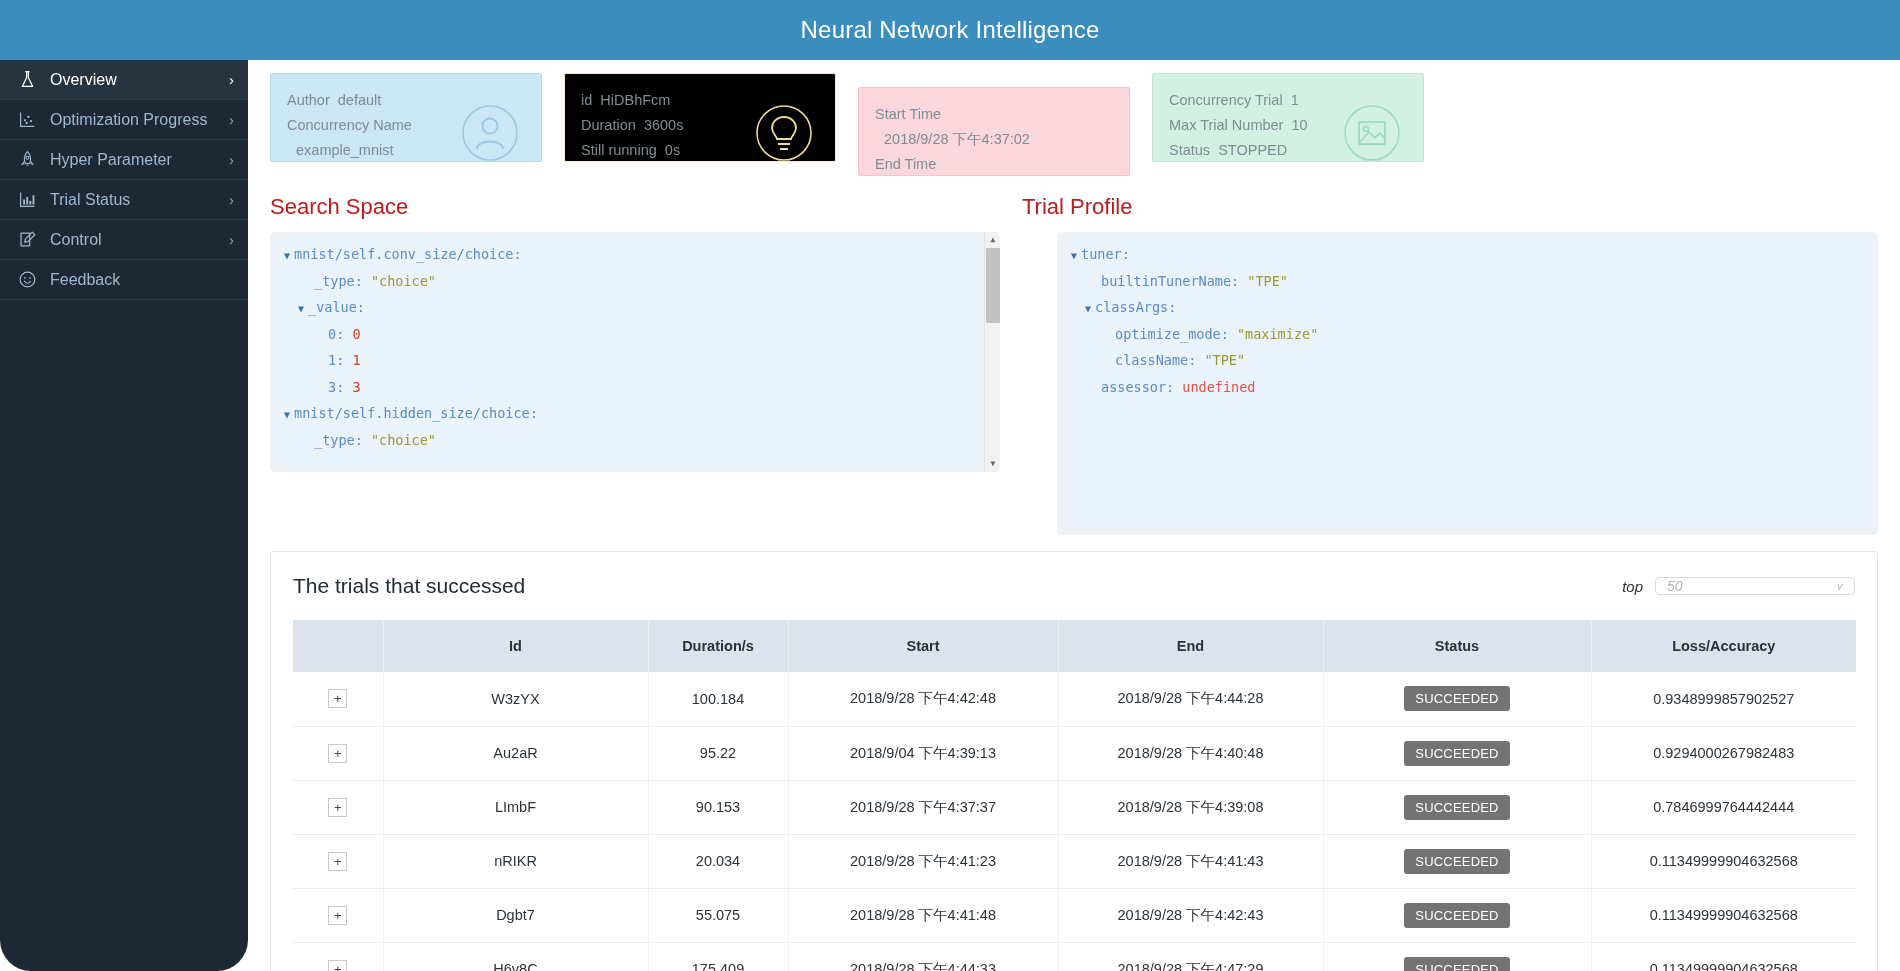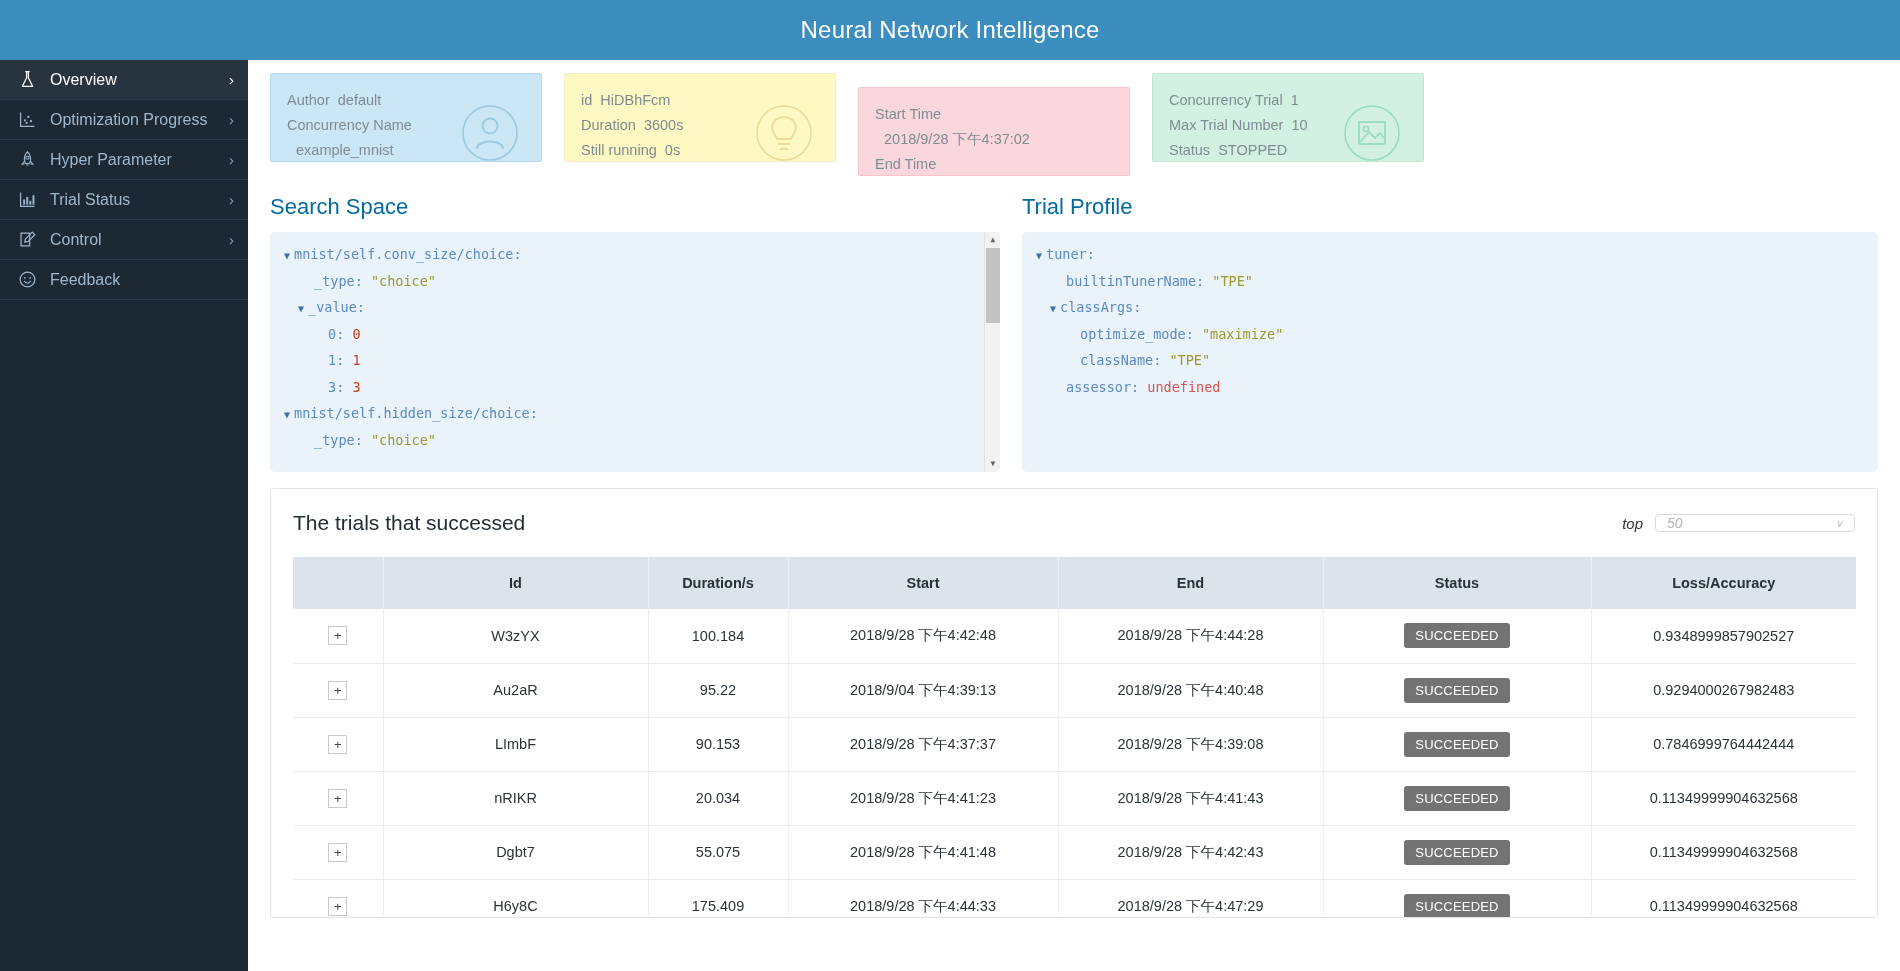--- a/index.html
+++ b/index.html
@@ -26,20 +26,21 @@
   }
 
   
   .body-row { display: flex; height: 911px; }
 
   
   .sidebar {
     width: 248px;
     background: #1c2833;
     flex: 0 0 248px;
+    border-radius: 31px;
   }
   .side-item {
     height: 40px;
     display: flex;
     align-items: center;
     padding: 0 14px 0 16px;
     border-bottom: 1px solid #2b3946;
     color: #9fb8ce;
     font-size: 16px;
     cursor: pointer;
@@ -96,30 +97,30 @@
   .card .line .val { color: #7f8c93; }
   .card .line.indent { padding-left: 9px; }
   .card-ico {
     position: absolute;
     right: 22px;
     top: 30px;
     width: 58px; height: 58px;
     z-index: 1;
   }
   .c-blue  { background: #cbe6f5; border-color: #b3dbf0; }
-  .c-yellow{ background: #fef9c3; border-color: #f7ecc8; }
+  .c-yellow{ background: #000000; border-color: #f7ecc8; }
   .c-pink  { background: #fad7dd; border-color: #f6c3cb; margin-top: 14px; }
   .c-green { background: #d2f1e2; border-color: #bfe9d5; }
 
   
   .sec-row { display: flex; gap: 22px; margin-top: 18px; }
   .sec-col { display: flex; flex-direction: column; }
   .sec-title {
     font-size: 22px;
-    color: #0369a1;
+    color: #b91c1c;
     margin-bottom: 12px;
     font-weight: 400;
   }
 
   
   .json-panel {
     background: #eaf2fa;
     border-radius: 5px;
     position: relative;
     font-family: "DejaVu Sans Mono", monospace;
@@ -404,21 +405,21 @@
           <div class="sb">
             <div class="sb-arrow sb-up">▲</div>
             <div class="sb-thumb"></div>
             <div class="sb-arrow sb-down">▼</div>
           </div>
         </div>
       </div>
 
       <div class="sec-col" style="width:calc(100% - 752px);">
         <div class="sec-title">Trial Profile</div>
-        <div class="json-panel" style="height:240px;">
+        <div class="json-panel" style="height:303px;margin-left:35px;">
           <div class="json-inner" id="tp-rows">
               <div class="jrow ind0"><span class="arrow">▼</span><span class="jkey">tuner:</span></div>
               <div class="jrow ind1"><span class="arrow">&nbsp;&nbsp;</span><span class="jkey">builtinTunerName:</span> <span class="jstr">"TPE"</span></div>
               <div class="jrow ind1"><span class="arrow">▼</span><span class="jkey">classArgs:</span></div>
               <div class="jrow ind2"><span class="arrow">&nbsp;&nbsp;</span><span class="jkey">optimize_mode:</span> <span class="jstr">"maximize"</span></div>
               <div class="jrow ind2"><span class="arrow">&nbsp;&nbsp;</span><span class="jkey">className:</span> <span class="jstr">"TPE"</span></div>
               <div class="jrow ind1"><span class="arrow">&nbsp;&nbsp;</span><span class="jkey">assessor:</span> <span class="jundef">undefined</span></div>
             </div>
         </div>
       </div>

